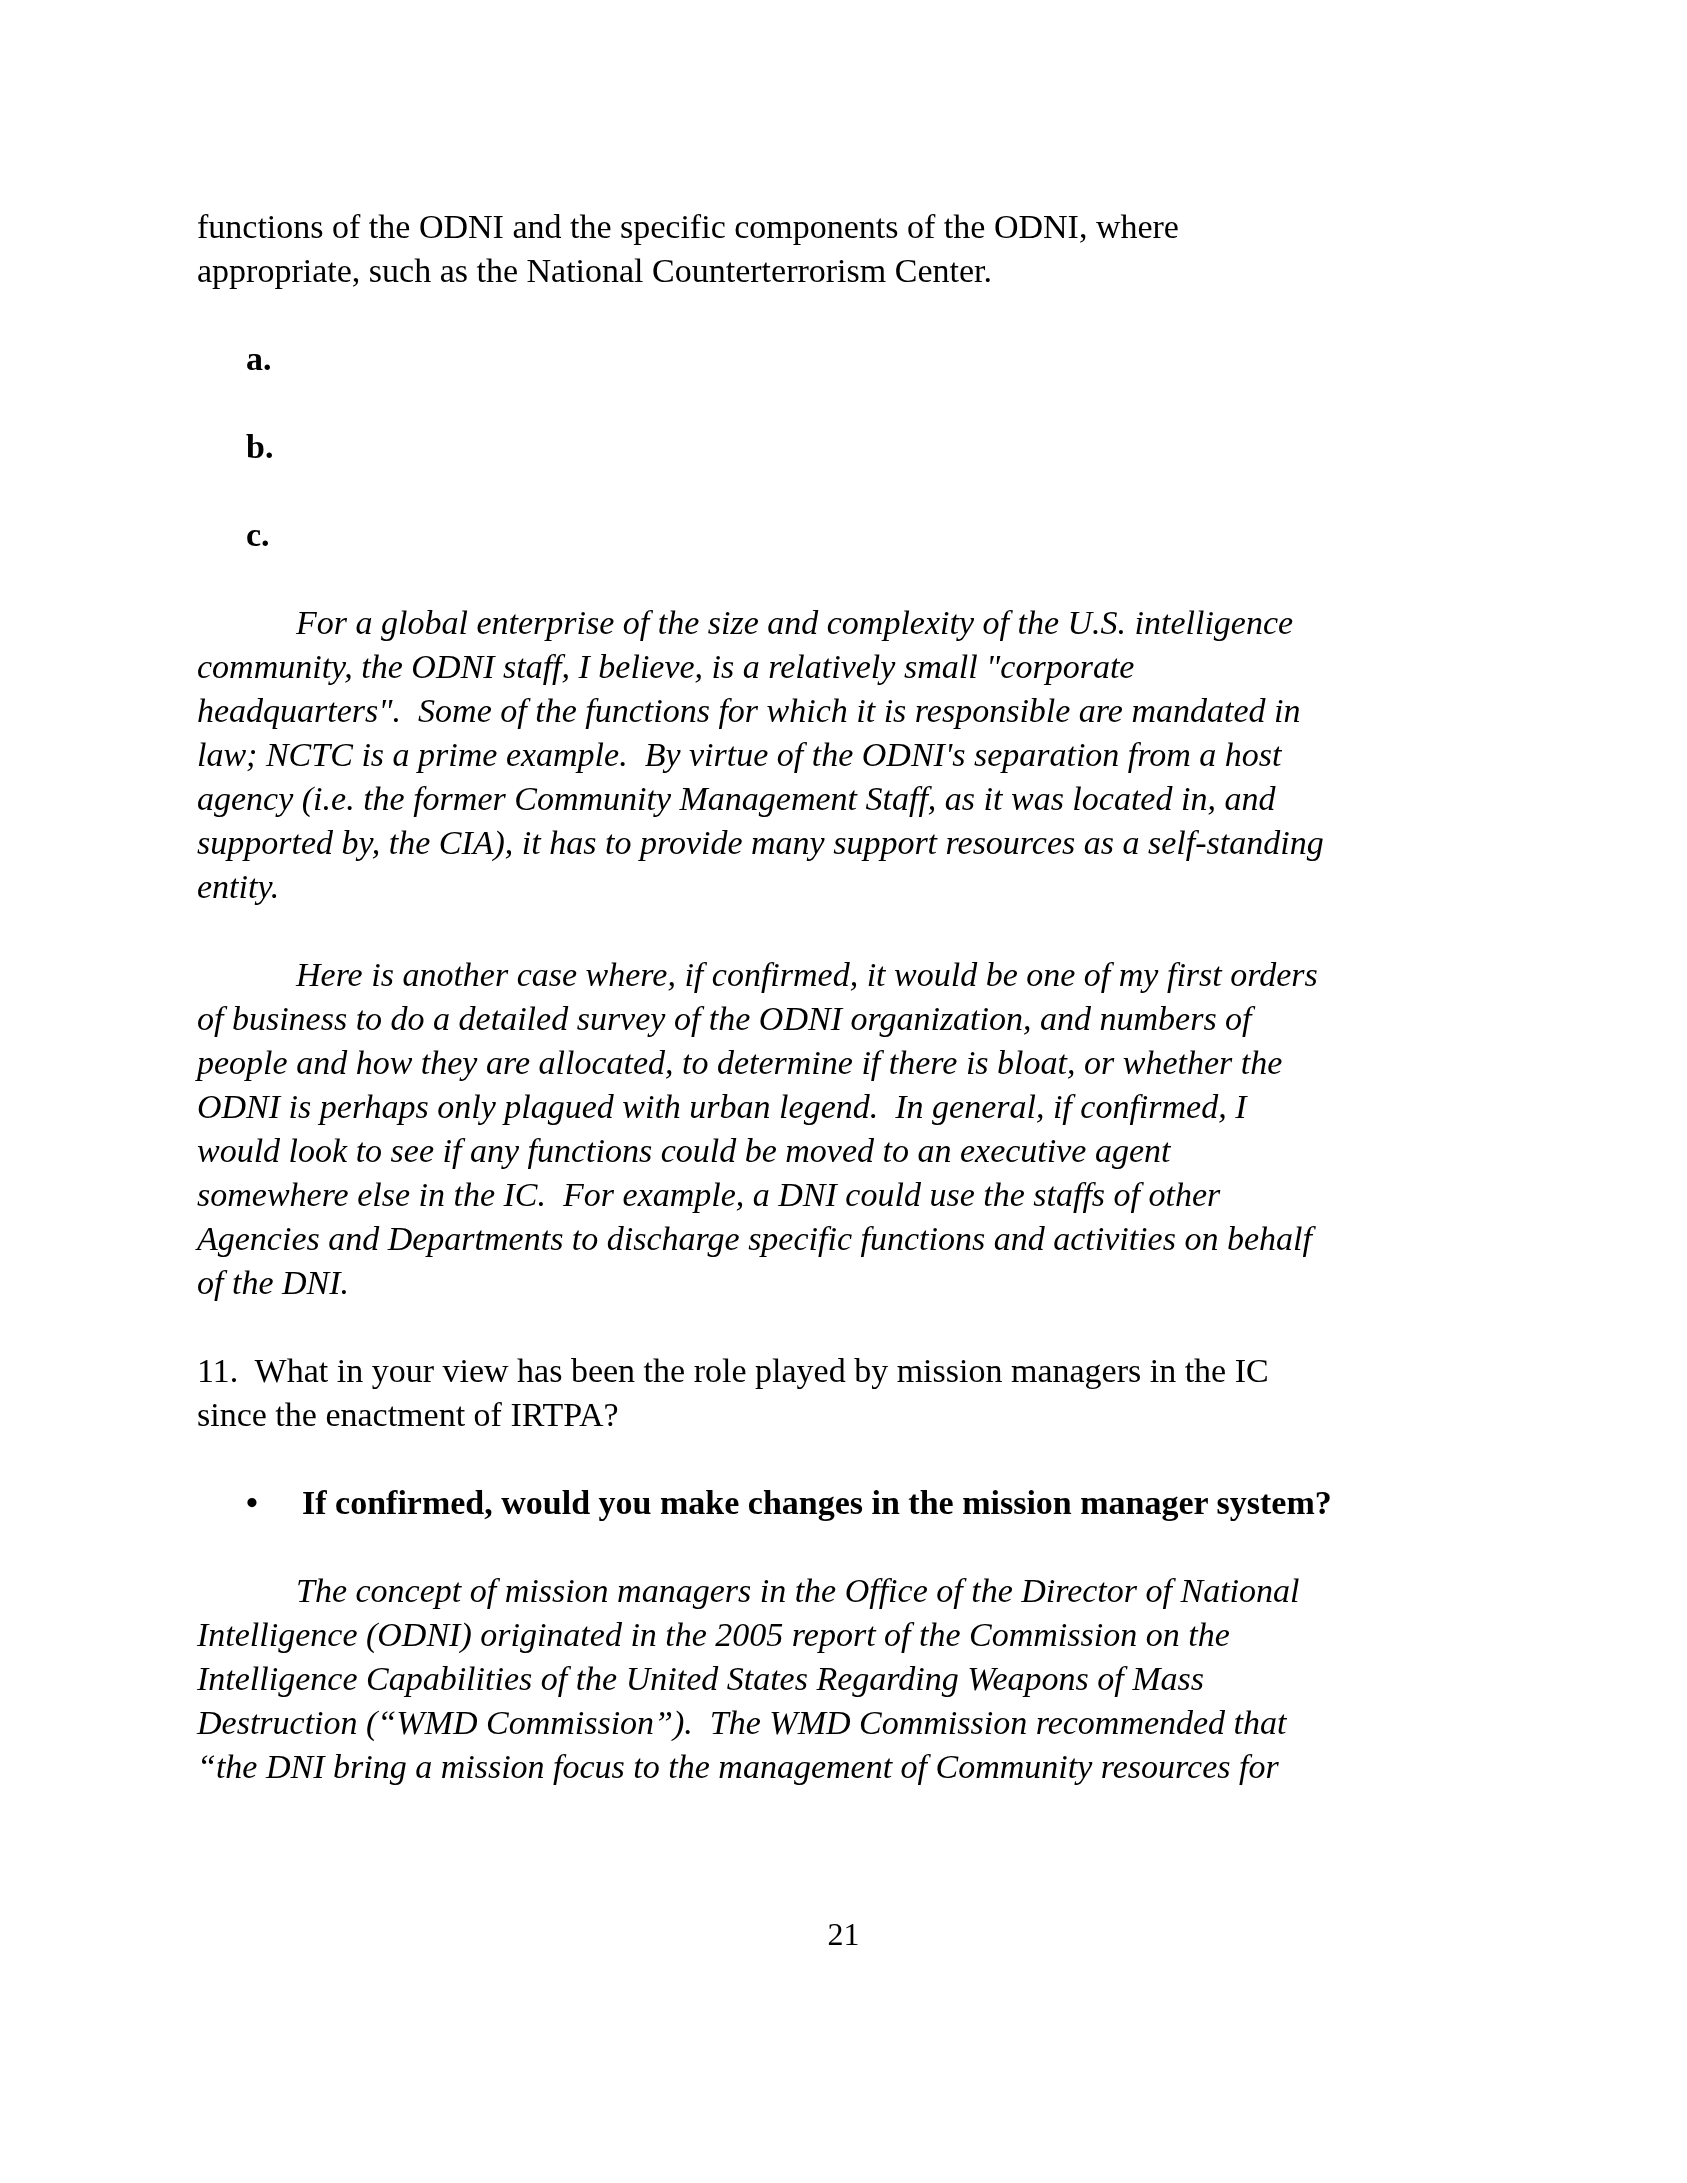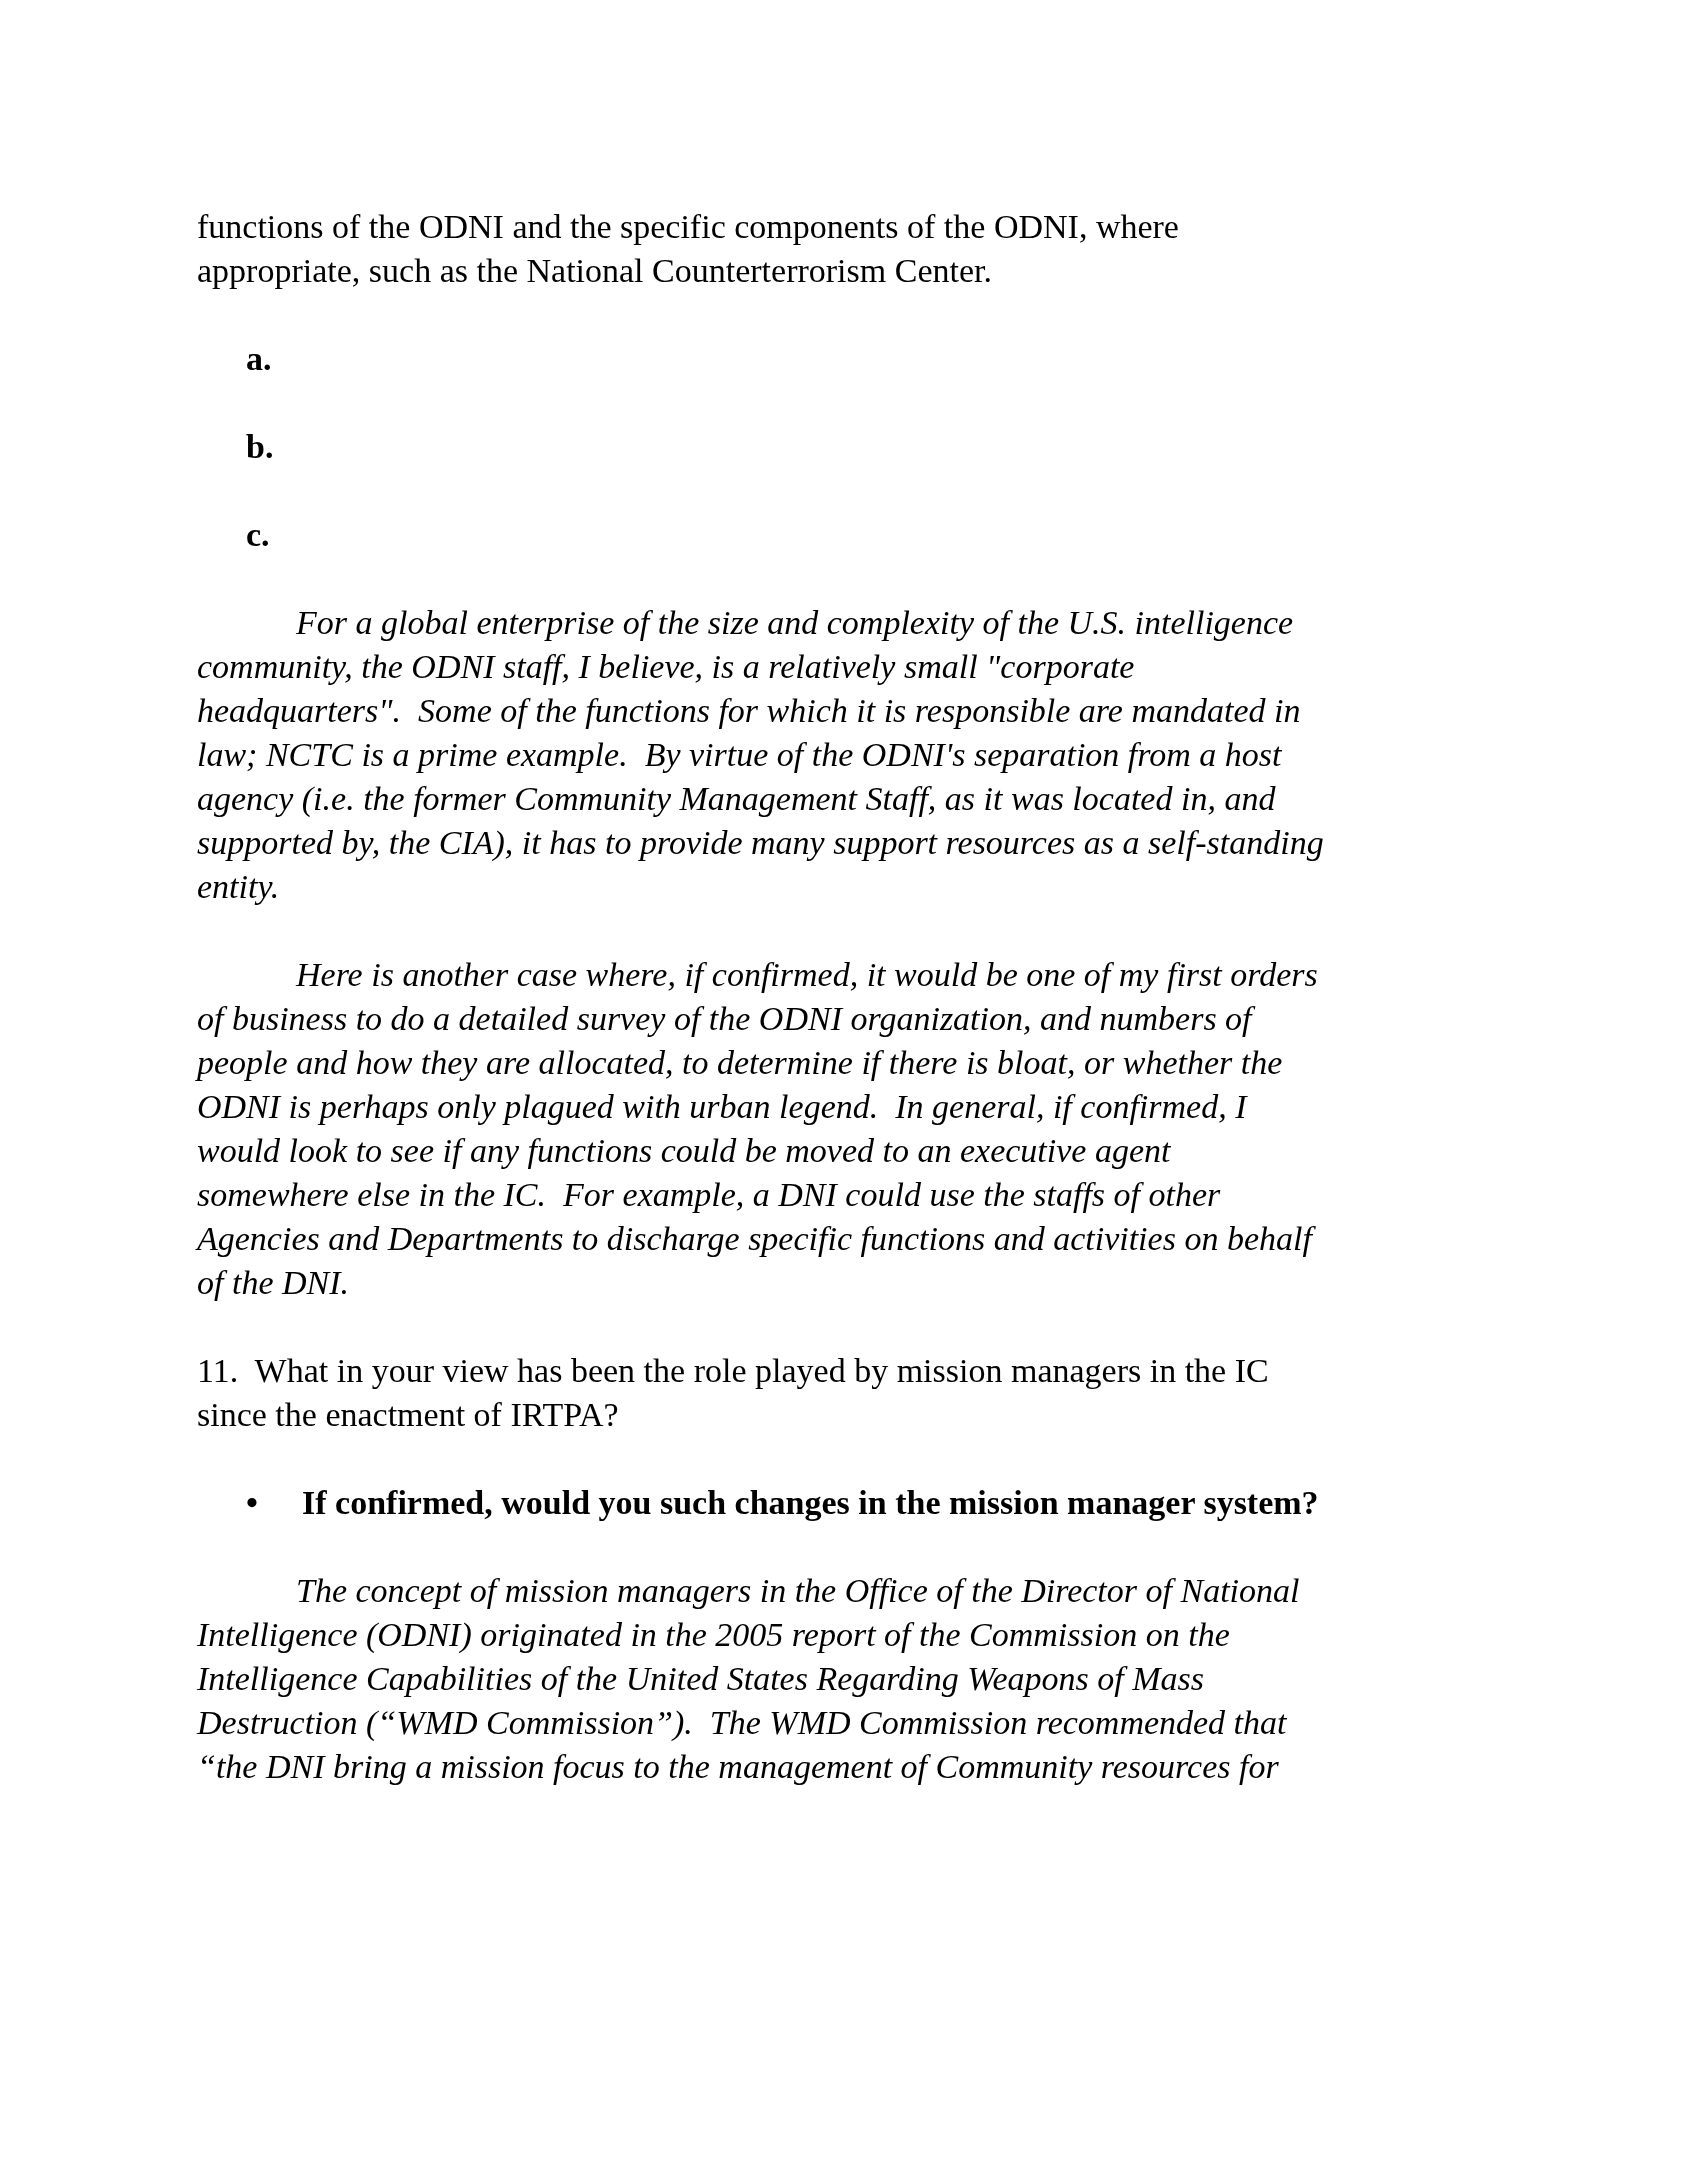--- a/index.html
+++ b/index.html
@@ -78,21 +78,22 @@
     </div>
 
     <p class="para indent">For a global enterprise of the size and complexity of the U.S. intelligence<br>community, the ODNI staff, I believe, is a relatively small "corporate<br>headquarters".  Some of the functions for which it is responsible are mandated in<br>law; NCTC is a prime example.  By virtue of the ODNI's separation from a host<br>agency (i.e. the former Community Management Staff, as it was located in, and<br>supported by, the CIA), it has to provide many support resources as a self-standing<br>entity.</p>
 
     <p class="para indent">Here is another case where, if confirmed, it would be one of my first orders<br>of business to do a detailed survey of the ODNI organization, and numbers of<br>people and how they are allocated, to determine if there is bloat, or whether the<br>ODNI is perhaps only plagued with urban legend.  In general, if confirmed, I<br>would look to see if any functions could be moved to an executive agent<br>somewhere else in the IC.  For example, a DNI could use the staffs of other<br>Agencies and Departments to discharge specific functions and activities on behalf<br>of the DNI.</p>
 
     <p class="para">11.  What in your view has been the role played by mission managers in the IC<br>since the enactment of IRTPA?</p>
 
     <div class="list-item bold">
       <span class="marker">•</span>
-      <span class="item-text">If confirmed, would you such changes in the mission manager system?</span>
+      <span class="item-text">If confirmed, would you make changes in the mission manager system?</span>
     </div>
 
     <p class="para indent">The concept of mission managers in the Office of the Director of National<br>Intelligence (ODNI) originated in the 2005 report of the Commission on the<br>Intelligence Capabilities of the United States Regarding Weapons of Mass<br>Destruction (“WMD Commission”).  The WMD Commission recommended that<br>“the DNI bring a mission focus to the management of Community resources for</p>
 
   </div>
 
+  <div class="page-number">21</div>
 </div>
 
 
 </body></html>

